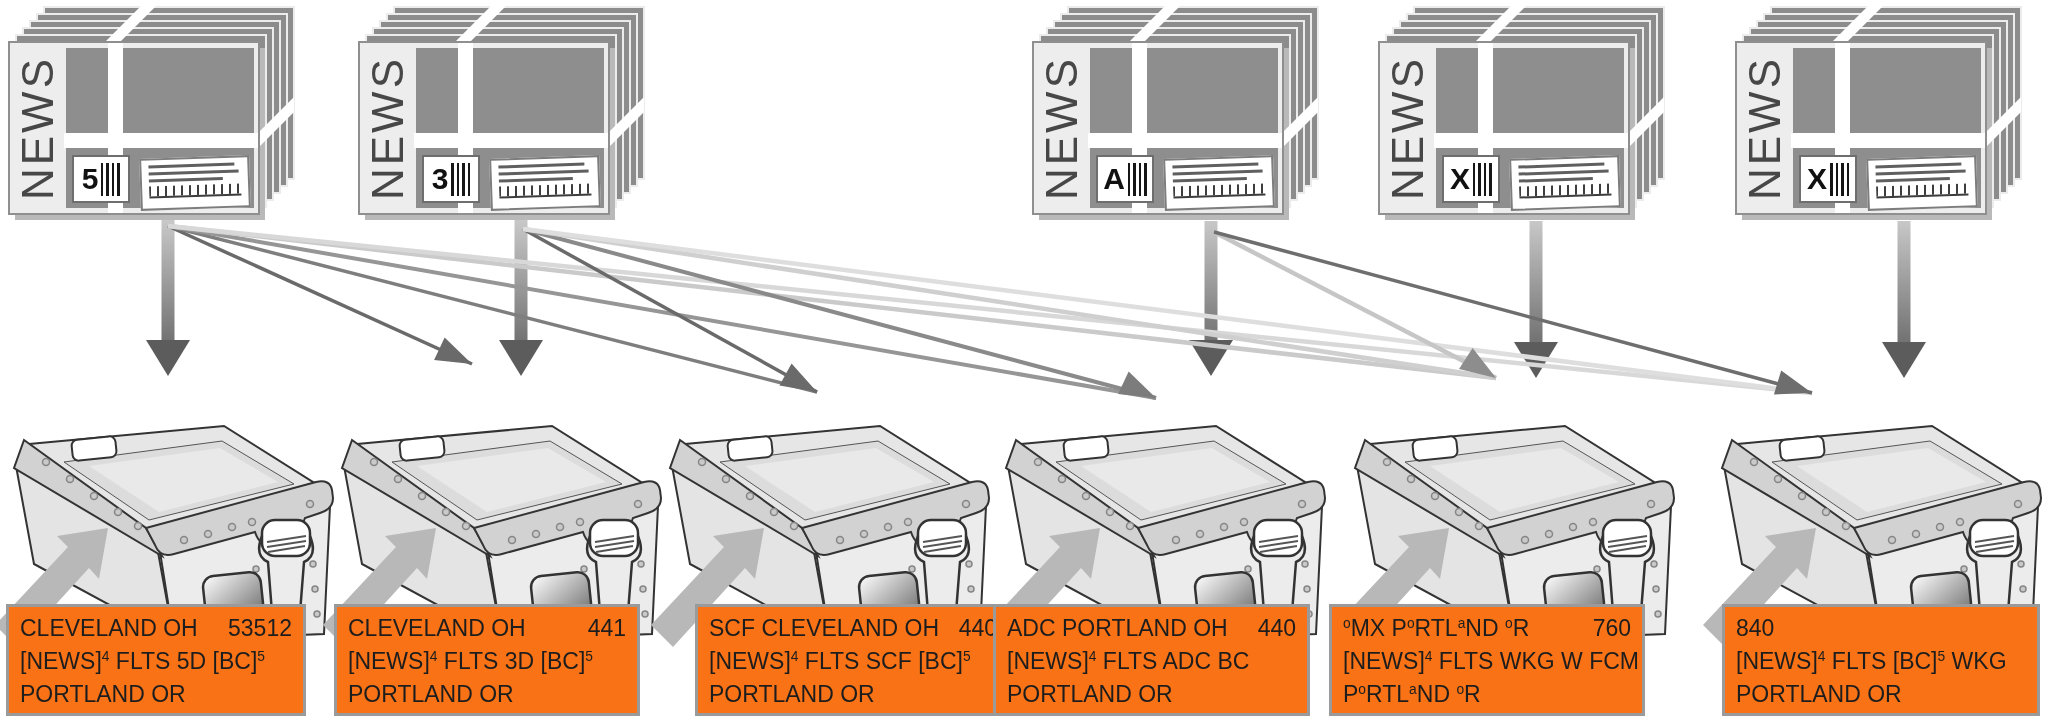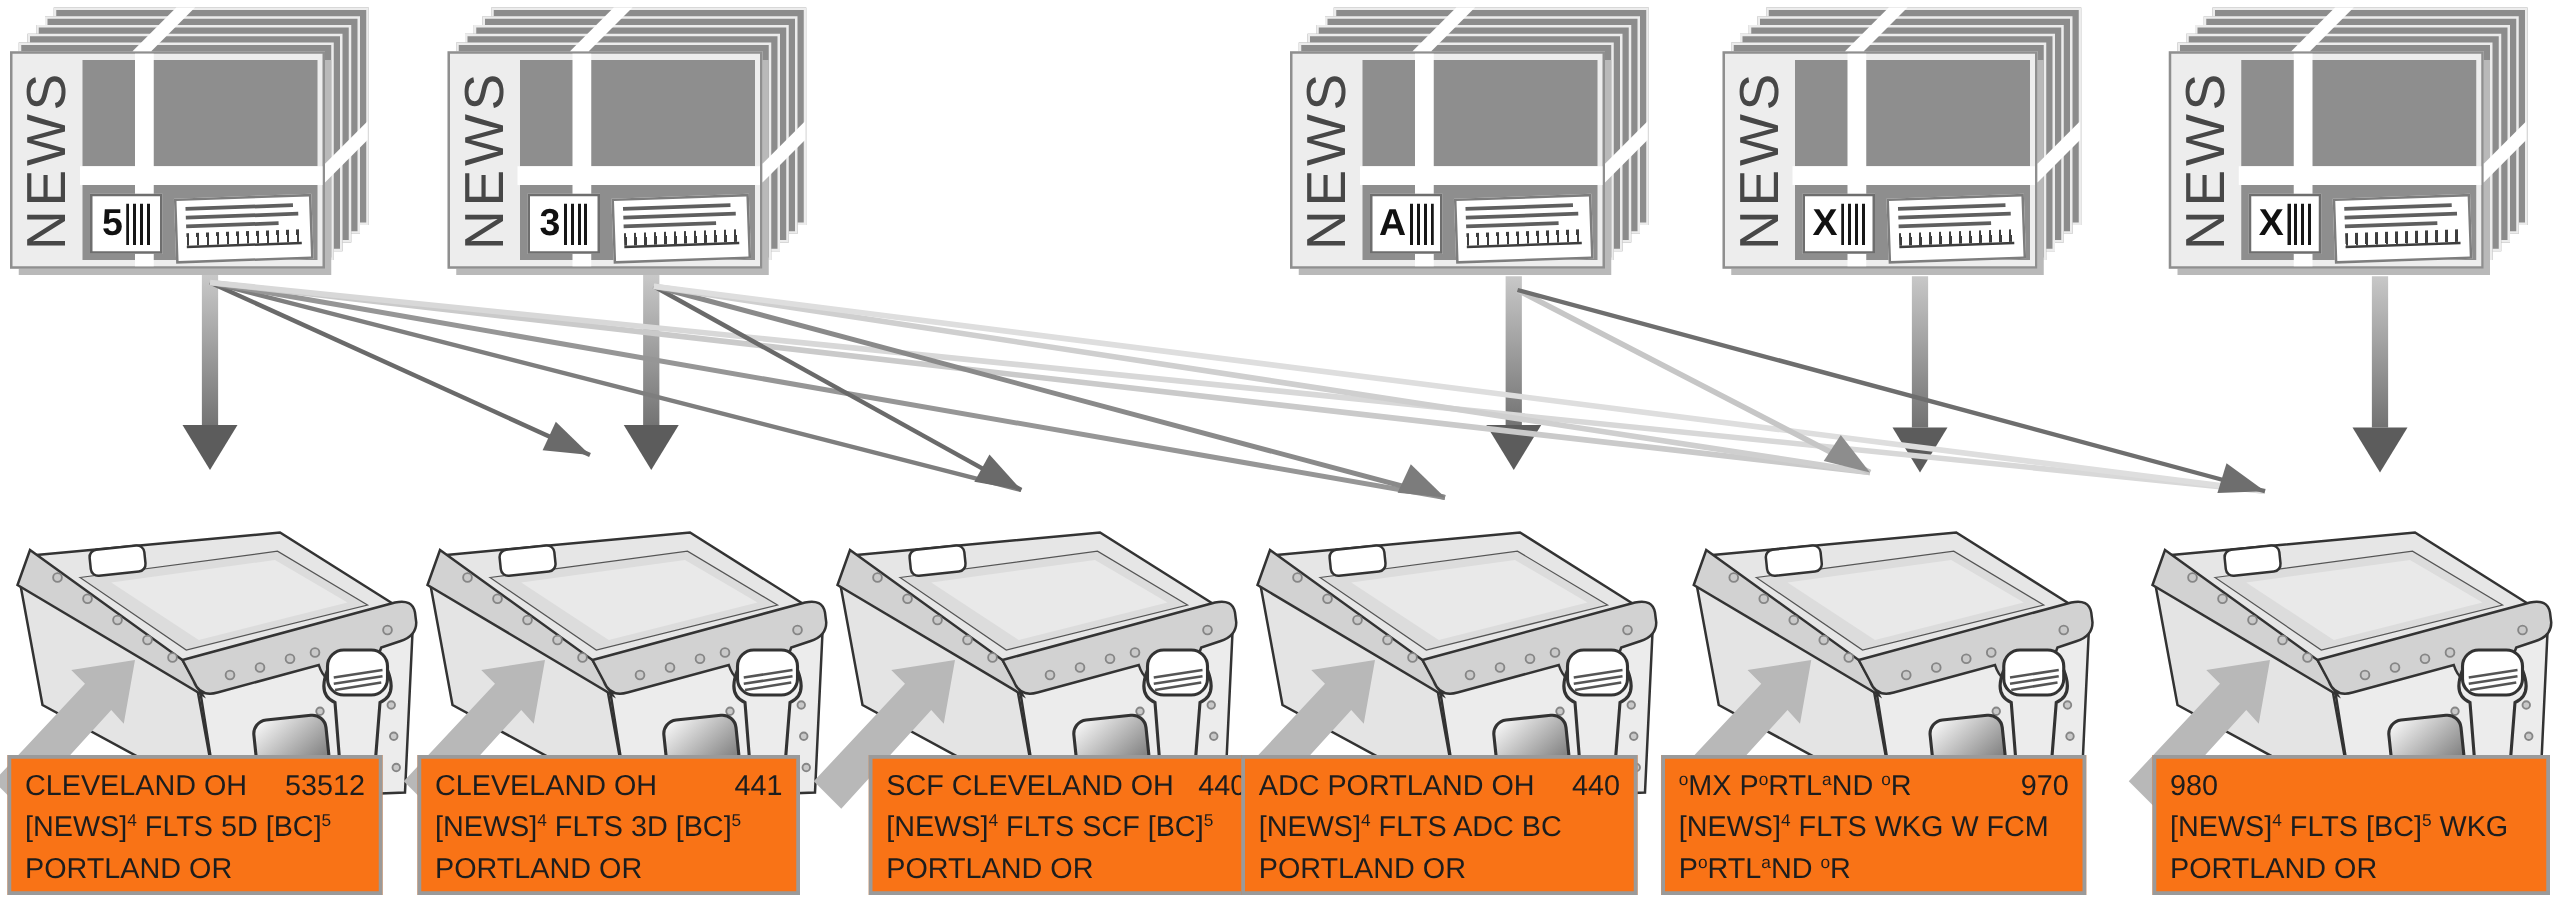--- a/index.html
+++ b/index.html
@@ -309,29 +309,29 @@
     <div>PORTLAND OR</div>
   </div>
   <div class="lbl" style="left:993px;width:317px">
     <div class="row1">
       <span>ADC PORTLAND OH</span>
       <span>440</span>
     </div>
     <div>[NEWS]<sup>4</sup> FLTS ADC BC</div>
     <div>PORTLAND OR</div>
   </div>
-  <div class="lbl" style="left:1329px;width:340px">
+  <div class="lbl" style="left:1329px;width:316px">
     <div class="row1">
       <span><sup>o</sup>MX P<sup>o</sup>RTL<sup>a</sup>ND <sup>o</sup>R</span>
-      <span>970</span>
+      <span>760</span>
     </div>
     <div>[NEWS]<sup>4</sup> FLTS WKG W FCM</div>
     <div>P<sup>o</sup>RTL<sup>a</sup>ND <sup>o</sup>R</div>
   </div>
   <div class="lbl" style="left:1722px;width:318px">
     <div class="row1">
-      <span>980</span>
+      <span>840</span>
     </div>
     <div>[NEWS]<sup>4</sup> FLTS [BC]<sup>5</sup> WKG</div>
     <div>PORTLAND OR</div>
   </div>
 
 </div>
 
 </body></html>

